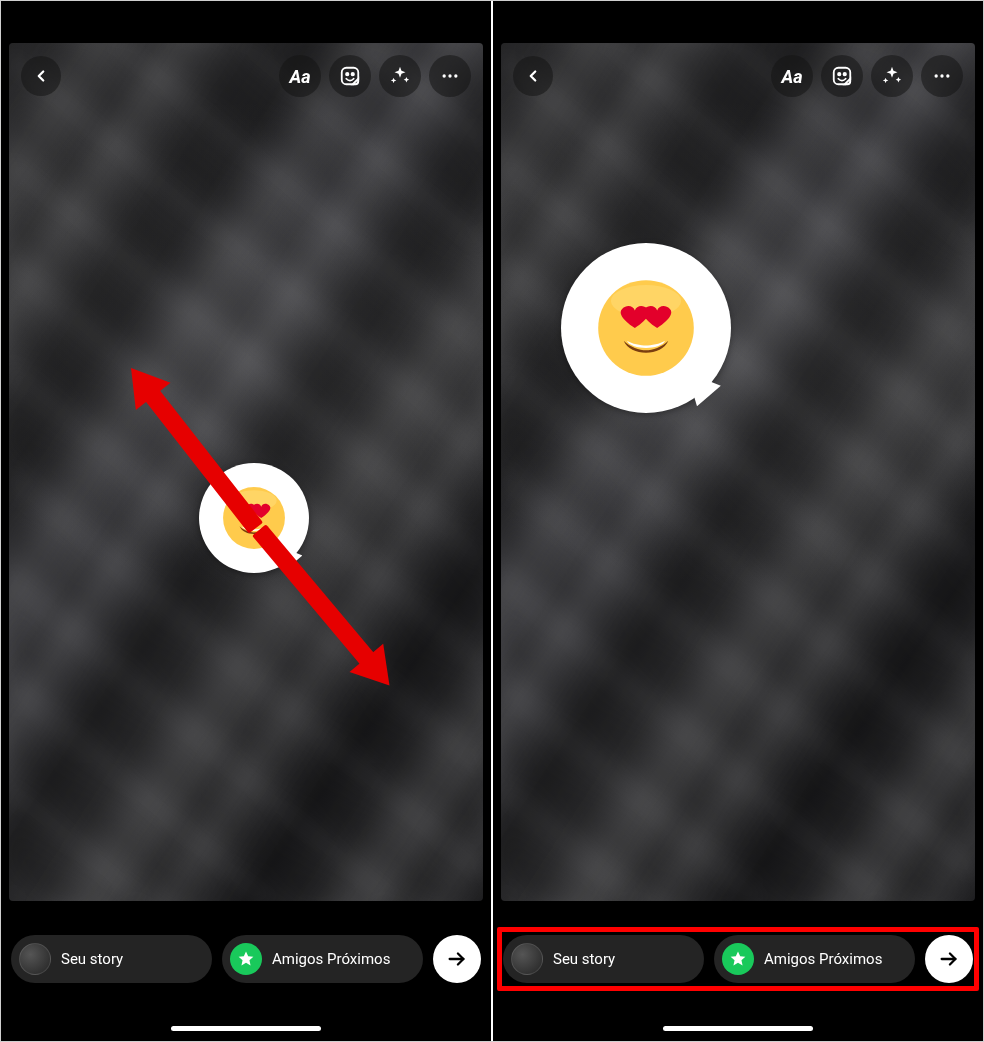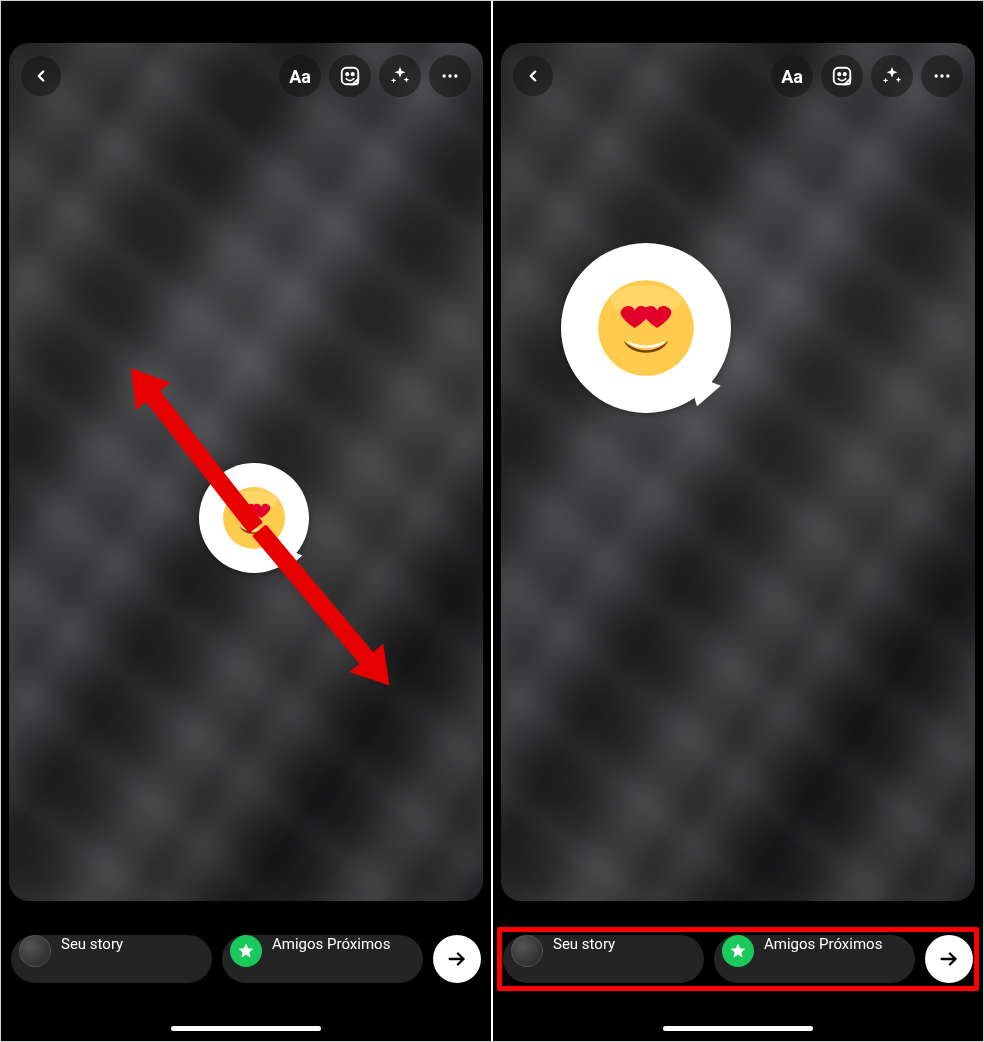--- a/index.html
+++ b/index.html
@@ -26,34 +26,35 @@
   }
   .status-bar {
     position: absolute;
     top: 0; left: 0; right: 0;
     height: 40px;
     z-index: 50;
   }
   .story-canvas {
     position: absolute;
     top: 42px; left: 8px; right: 8px; bottom: 140px;
-    border-radius: 20px;
+    border-radius: 4px;
     overflow: hidden;
     background:
       radial-gradient(ellipse 500px 350px at 50% 35%, rgba(200,200,200,0.1), transparent 70%),
       linear-gradient(125deg,
         #2e2e30 0%,
         #3a3a3c 15%,
         #28282a 28%,
         #424246 40%,
         #2a2a2c 52%,
         #3c3c3e 65%,
         #202022 78%,
         #363638 90%,
         #1e1e20 100%);
+    font-style: italic;
   }
   
   .story-canvas::before {
     content: "";
     position: absolute;
     inset: 0;
     background:
       repeating-linear-gradient(125deg,
         rgba(255,255,255,0.10) 0px,
         rgba(255,255,255,0.02) 30px,
@@ -155,21 +156,21 @@
     align-items: center;
     gap: 10px;
     z-index: 40;
   }
   .pill {
     flex: 1;
     height: 48px;
     background: rgba(40,40,40,0.9);
     border-radius: 24px;
     display: flex;
-    align-items: flex-start;
+    align-items: center;
     color: #fff;
     font-size: 15px;
     padding: 0 16px 0 8px;
     gap: 10px;
   }
   .pill .avatar {
     width: 32px; height: 32px;
     border-radius: 50%;
     background: radial-gradient(circle at 35% 35%, #555, #232323);
     flex-shrink: 0;

